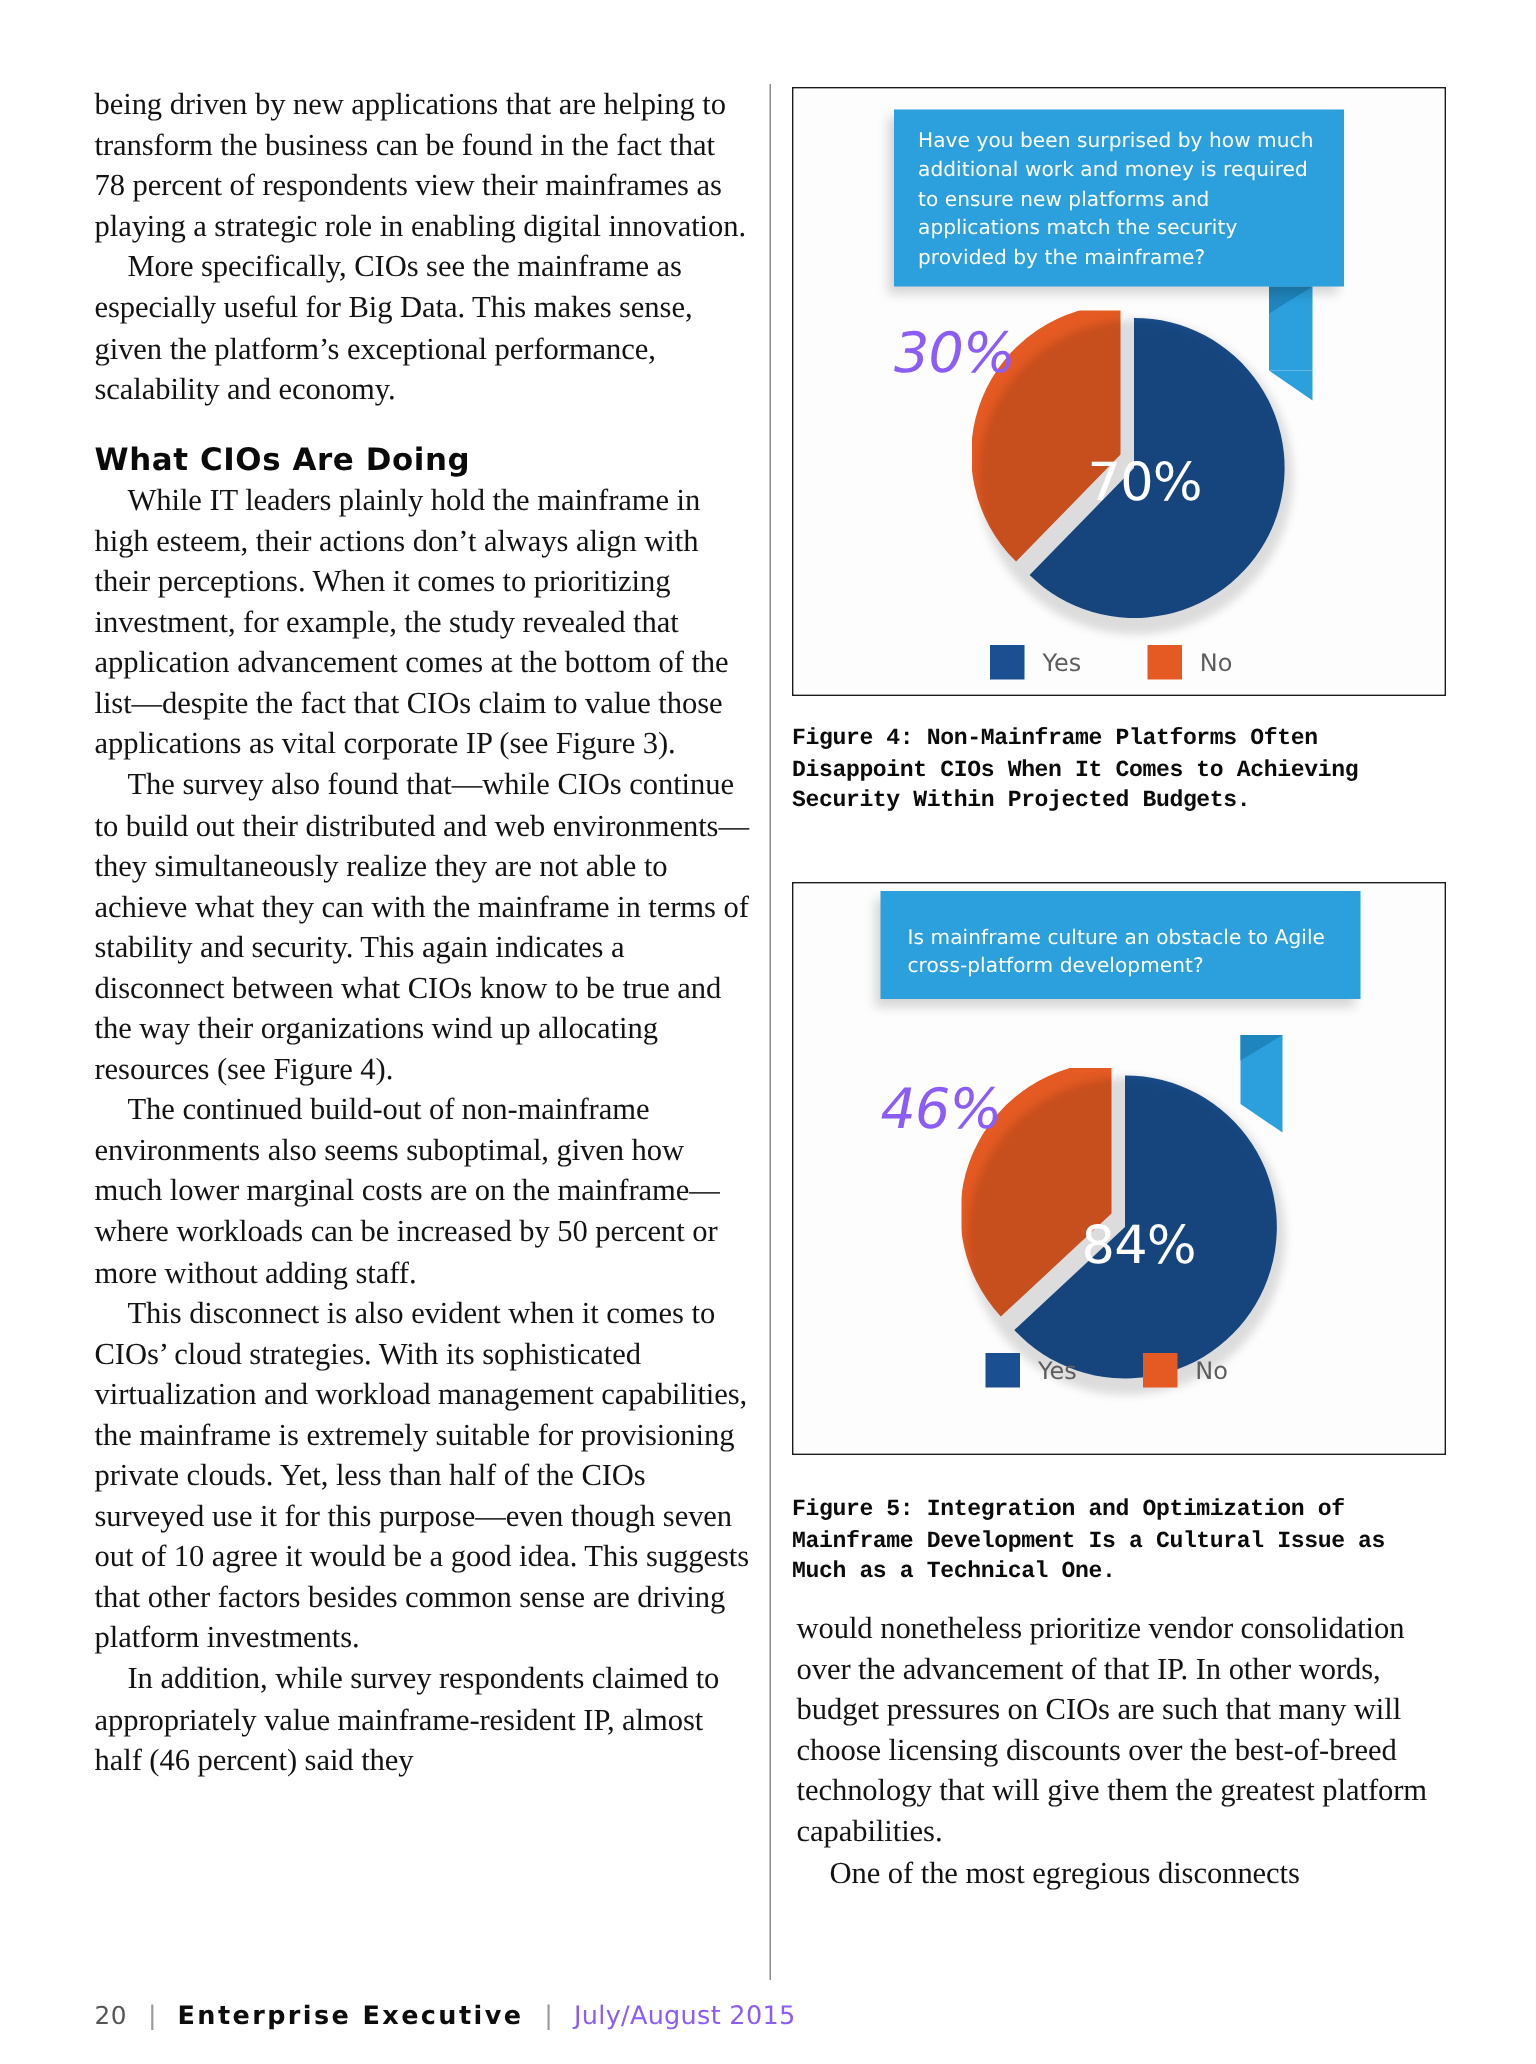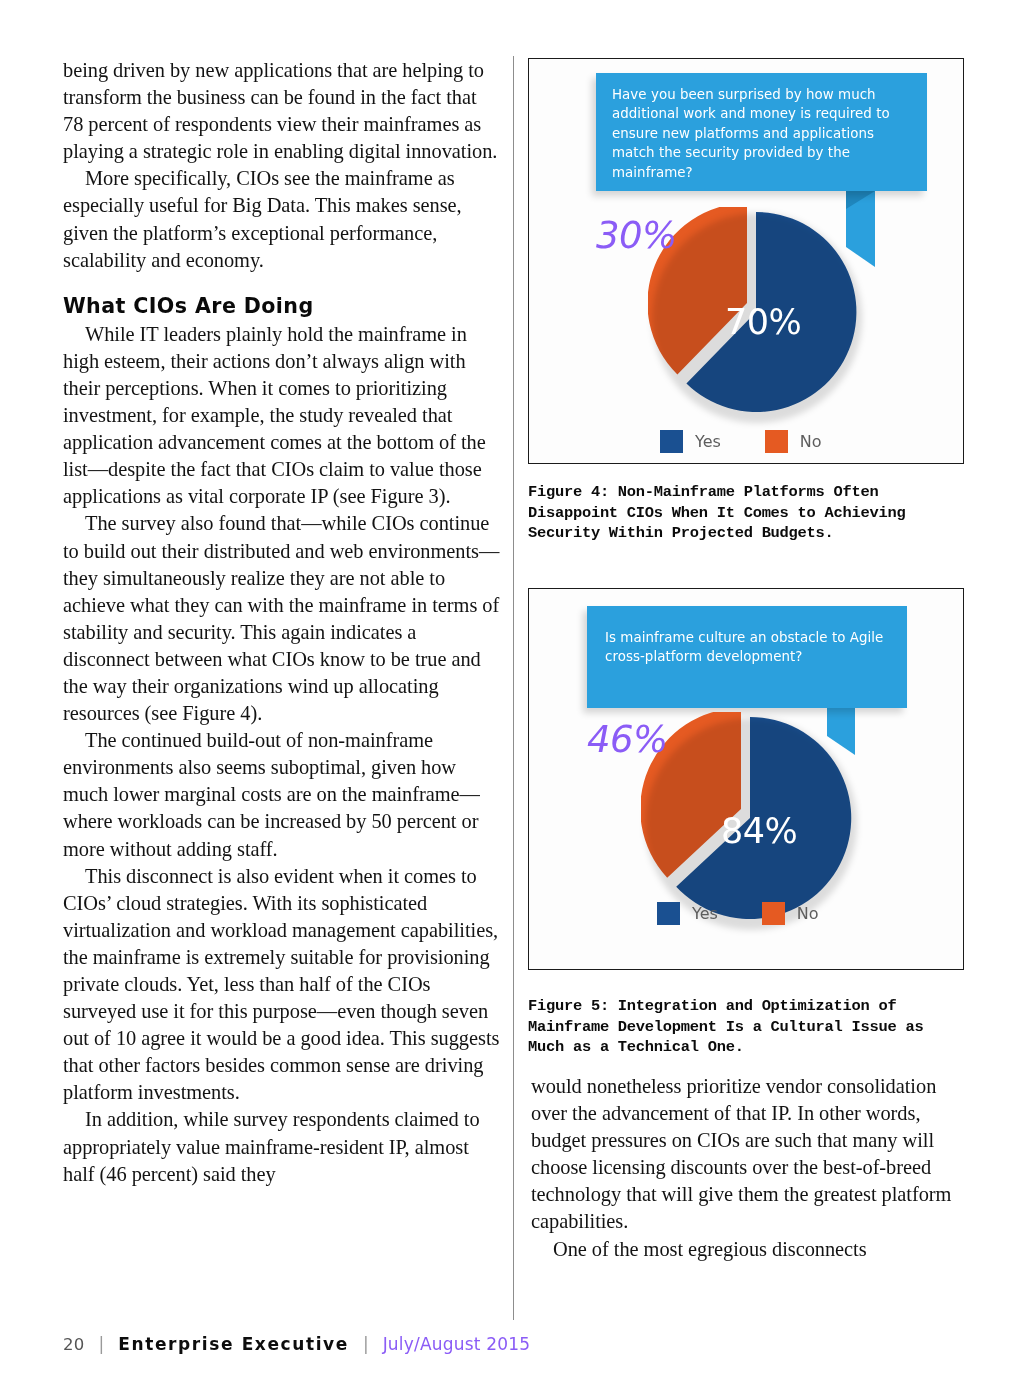--- a/index.html
+++ b/index.html
@@ -91,25 +91,25 @@
     box-shadow: -4px 5px 7px rgba(0,0,0,0.16);
   }
   .callout .ctext {
     font-size: 13.4px;
     line-height: 19.4px;
     letter-spacing: 0.05px;
     white-space: pre-line;
     color: #ffffff;
   }
   #f4-callout {
-    left: 67px; top: 14px; width: 331px; height: 118px;
+    left: 67px; top: 14px; width: 300px; height: 118px;
     padding: 12px 16px 10px 16px;
   }
   #f5-callout {
-    left: 58px; top: 17px; width: 320px; height: 102px;
+    left: 58px; top: 5px; width: 320px; height: 72px;
     padding: 22px 18px 10px 18px;
   }
   
   .tail-strip {
     position: absolute;
     background: #2ba0dd;
   }
   .tail-notch {
     position: absolute;
     width: 0; height: 0;

